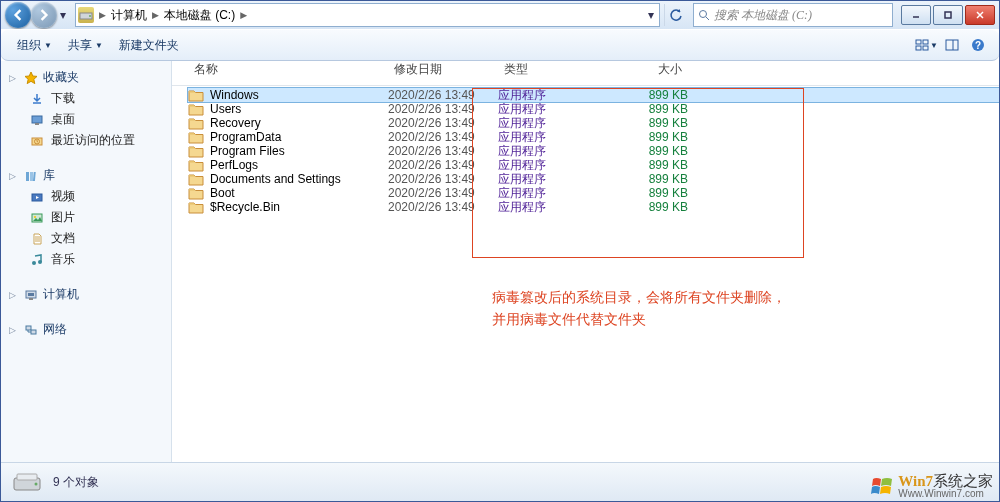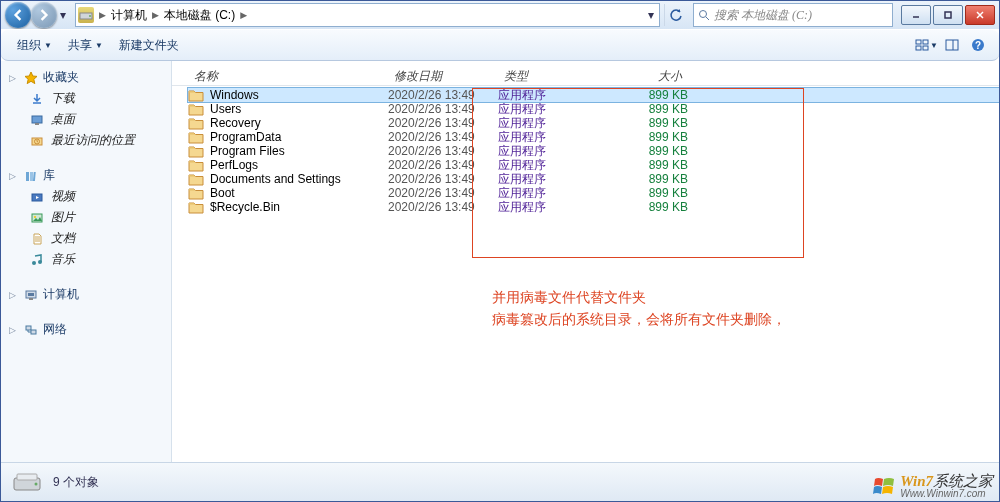--- a/index.html
+++ b/index.html
@@ -27,57 +27,57 @@
 .tb-item { padding: 4px 8px; cursor: pointer; display: flex; align-items: center; gap: 3px; color: #1a3a66; }
 .tb-drop { font-size: 8px; color: #1a3a66; }
 .tb-spacer { flex: 1; }
 .tb-icon { width: 26px; height: 22px; display: flex; align-items: center; justify-content: center; cursor: pointer; color: #2a5a9e; }
 
 .body { flex: 1; display: flex; overflow: hidden; }
 .sidebar { width: 170px; background: #f4f8fc; border-right: 1px solid #d6e1ec; padding: 6px 0; overflow-y: auto; }
 .sb-group { margin-bottom: 14px; }
 .sb-head { display: flex; align-items: center; padding: 2px 8px; font-weight: normal; color: #1a3a66; gap: 4px; }
 .sb-expand { width: 10px; font-size: 9px; color: #7a8aa0; }
-.sb-item { display: flex; align-items: center; padding: 2px 8px 2px 28px; gap: 6px; cursor: pointer; color: #222; font-style: italic; }
+.sb-item { display: flex; align-items: center; padding: 2px 8px 2px 28px; gap: 6px; cursor: pointer; color: #222; }
 .sb-icon { width: 16px; height: 16px; display: flex; align-items: center; justify-content: center; }
 .ic-star svg { color: #f5b400; }
 .ic-dl svg { color: #3a7acb; }
 .ic-desk svg { color: #6b9ed6; }
 .ic-recent svg { color: #c98e3a; }
 .ic-lib svg { color: #6ea7d6; }
 .ic-vid svg { color: #4a7ac0; }
 .ic-pic svg { color: #3a9a5a; }
 .ic-doc svg { color: #c9a55a; }
 .ic-mus svg { color: #3a8a9a; }
 .ic-comp svg { color: #5a7aa0; }
 .ic-net svg { color: #4a7aa0; }
 
 .main { flex: 1; display: flex; flex-direction: column; background: #fff; }
-.list-header { height: 24px; display: flex; align-items: flex-end; border-bottom: 1px solid #e0e6ec; color: #444; padding-left: 16px; font-style: italic; }
+.list-header { height: 24px; display: flex; align-items: flex-start; border-bottom: 1px solid #e0e6ec; color: #444; padding-left: 16px; }
 .list-header div { padding: 0 6px; box-sizing: border-box; }
 .col-name { width: 200px; }
 .col-date { width: 110px; }
 .col-type { width: 100px; }
 .col-size { width: 90px; text-align: right; padding-right: 20px; }
 .list-area { flex: 1; position: relative; padding-left: 16px; padding-top: 2px; }
 .file-row { display: flex; align-items: center; height: 14px; cursor: pointer; }
 .file-row.selected { background: #cde8ff; outline: 1px solid #7bb3e0; }
 .folder-icon { width: 16px; height: 14px; margin-right: 6px; display:inline-block; }
 .folder-icon svg { width: 16px; height: 14px; }
 .file-row .col-name { display: flex; align-items: center; }
 .file-row .col-date { color: #555; }
 .file-row .col-type { color: #4c1d95; }
 .file-row .col-size { color: #15803d; }
 .red-box { position: absolute; border: 1px solid #d42; pointer-events: none; }
 .annotation { position: absolute; color: #d42; font-size: 14px; line-height: 1.6; }
 
 .statusbar { height: 38px; background: linear-gradient(#f4f8fc, #dfe9f4); border-top: 1px solid #c8d6e6; display: flex; align-items: center; padding: 0 10px; gap: 10px; color: #335; }
 .status-icon { width: 32px; height: 28px; }
 
-.watermark { position: absolute; right: 6px; bottom: 2px; display: flex; align-items: center; gap: 4px; font-family: "Segoe Script", cursive; font-style: italic; }
+.watermark { position: absolute; right: 6px; bottom: 2px; display: flex; align-items: center; gap: 4px; font-family: "Segoe Script", cursive; }
 .wm-flag { width: 24px; height: 24px; }
 .wm-text { display: flex; flex-direction: column; line-height: 1; }
 .wm-top { font-size: 15px; }
 .wm-top b { color: #d9961a; }
 .wm-top span { color: #333; }
 .wm-sub { font-size: 10px; color: #666; font-family: Verdana, sans-serif; }
 </style>
 </head>
 <body>
 
@@ -420,22 +420,22 @@
                 </svg></span>
               <span>$Recycle.Bin</span>
             </div>
             <div class="col-date">2020/2/26 13:49</div>
             <div class="col-type">应用程序</div>
             <div class="col-size">899 KB</div>
           </div>
 
       <div class="red-box" style="left:300px; top:2px; width:330px; height:168px;"></div>
           <div class="annotation" style="left:320px; top:200px;">
+          <div>病毒篡改后的系统目录，会将所有文件夹删除，</div>
           <div>并用病毒文件代替文件夹</div>
-          <div>病毒篡改后的系统目录，会将所有文件夹删除，</div>
         </div>
         </div>
     </div>
   </div>
 
   <div class="statusbar">
     <span class="status-icon">
       <svg width="32" height="28" viewBox="0 0 32 28">
           <rect x="3" y="10" width="26" height="12" rx="2" fill="#d0d5da" stroke="#888"></rect>
           <circle cx="25" cy="16" r="1.5" fill="#6a6"></circle>

